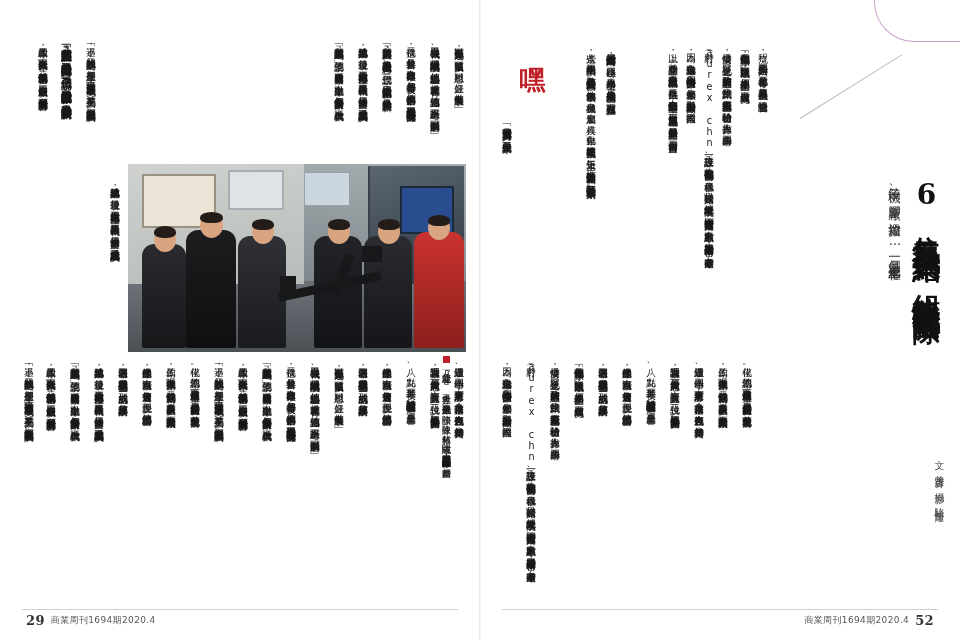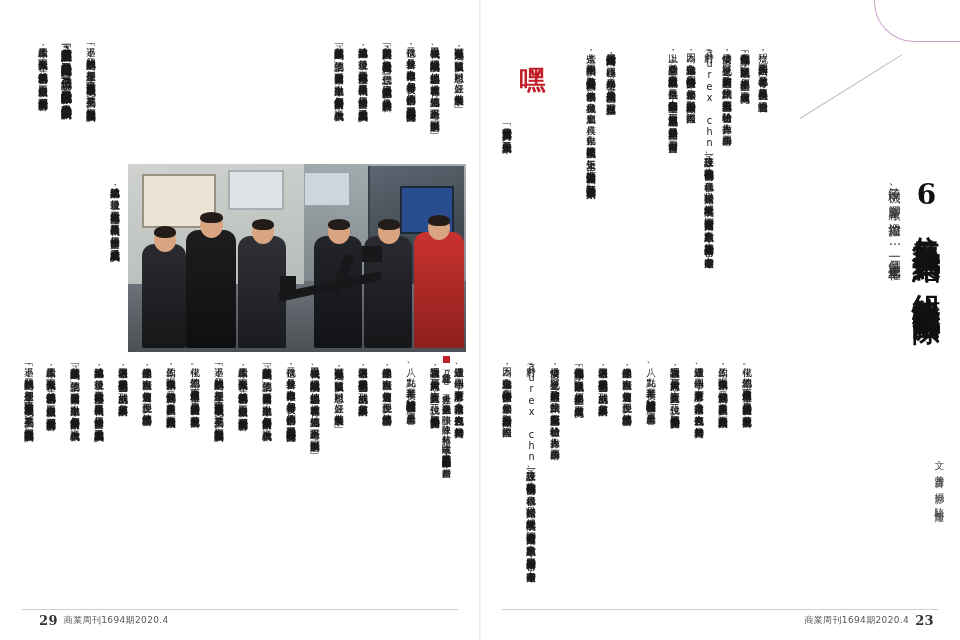--- a/index.html
+++ b/index.html
@@ -200,21 +200,21 @@
 
   
   .folio {
     position: absolute;
     bottom: 12px;
     font-size: 9px;
     color: #555;
     letter-spacing: 0.04em;
     display: flex; align-items: center; gap: 6px;
   }
-  .folio-left { left: 39px; }
+  .folio-left { left: 26px; }
   .folio-right { right: 26px; flex-direction: row-reverse; }
   .folio .num {
     font-size: 13px; color: #333; font-weight: bold;
     font-family: "DejaVu Serif","Liberation Serif",serif;
   }
   .rule {
     position: absolute; height: 1px; background: #cfcfcf;
   }
   .rule-left { left: 22px; bottom: 30px; width: 436px; }
   .rule-right { right: 22px; bottom: 30px; width: 436px; }
@@ -352,17 +352,17 @@
   </div>
 
   <div class="rule rule-left"></div>
   <div class="rule rule-right"></div>
 
   <div class="folio folio-left">
     <span class="num">29</span>
     <span>商業周刊1694期2020.4</span>
   </div>
   <div class="folio folio-right">
-    <span class="num">23</span>
+    <span class="num">52</span>
     <span>商業周刊1694期2020.4</span>
   </div>
 
 </div>
 
 </body></html>

